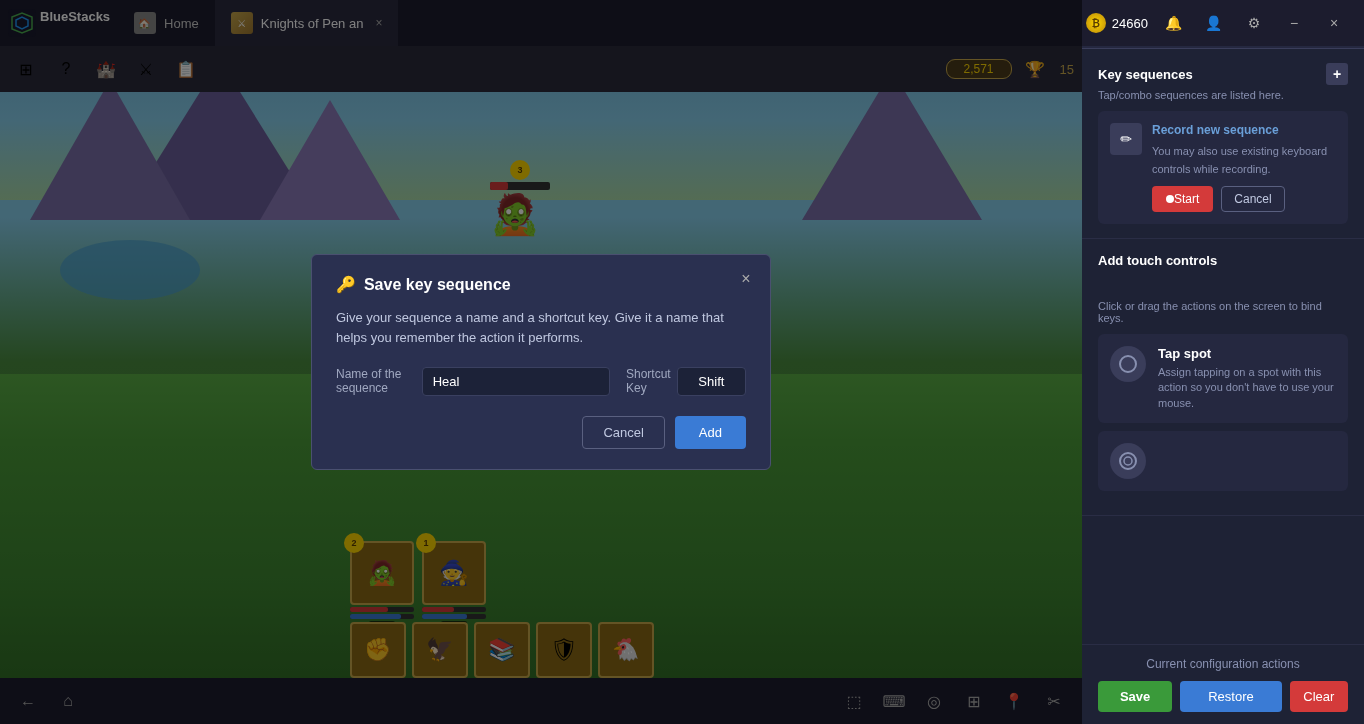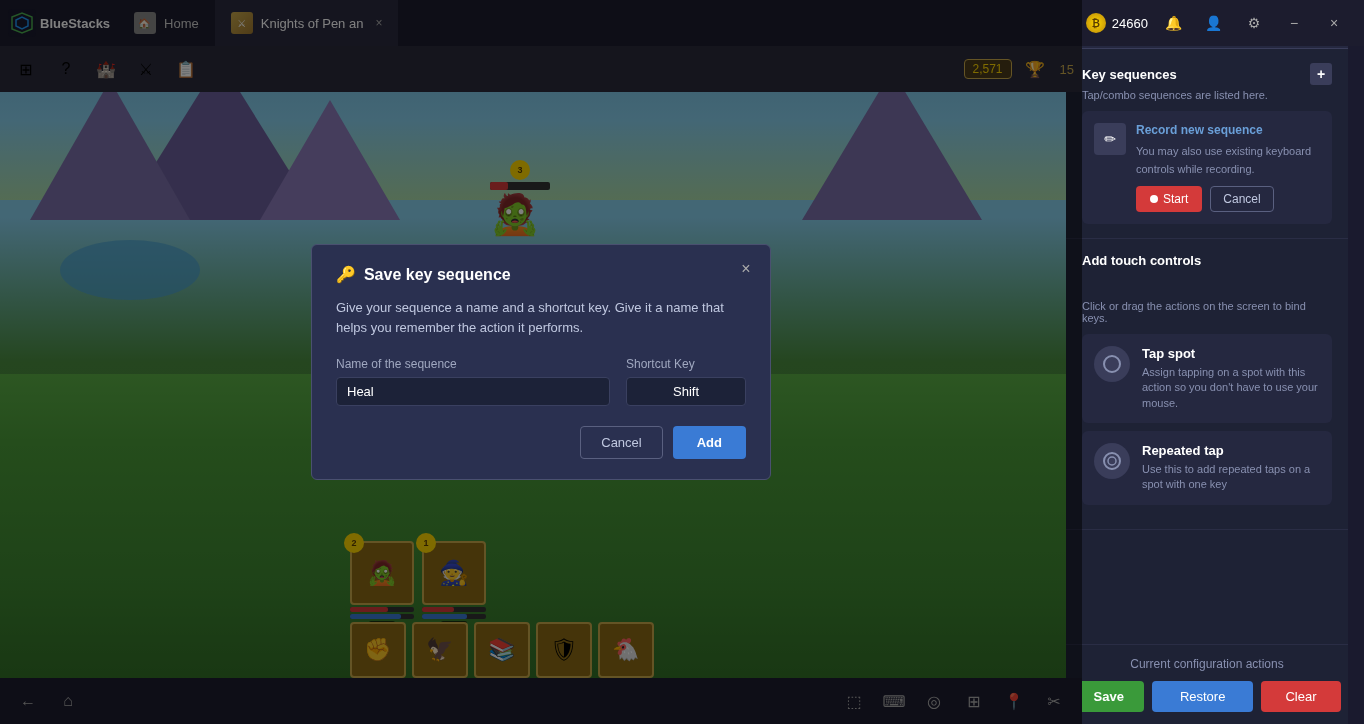--- a/index.html
+++ b/index.html
@@ -207,23 +207,23 @@
       color: #fff;
       font-size: 13px;
       display: flex;
       align-items: center;
       gap: 6px;
     }
     .score-box {
       background: #4a3a1a;
       border: 1px solid #c8a84b;
       color: #ffd700;
-      padding: 2px 8px;
+      padding: 2px 17px;
       font-size: 12px;
-      border-radius: 4px;
+      border-radius: 9px;
     }
 
     
     #dialog-overlay {
       position: absolute;
       top: 0; left: 0;
       width: 1082px;
       height: 724px;
       background: rgba(0,0,0,0.5);
       z-index: 50;
@@ -273,21 +273,21 @@
     }
 
     .dialog-fields {
       display: flex;
       gap: 16px;
       margin-bottom: 20px;
     }
 
     .field-group {
       display: flex;
-      flex-direction: column;
+      flex-direction: row;
       gap: 6px;
     }
 
     .field-group.name { flex: 1; }
     .field-group.shortcut { width: 120px; }
 
     .field-label {
       font-size: 12px;
       color: #a0a8c0;
     }
@@ -320,27 +320,27 @@
     }
 
     .btn-add {
       background: #3a7bd5;
       border: none;
       color: white;
       padding: 8px 24px;
       border-radius: 4px;
       cursor: pointer;
       font-size: 13px;
-      font-weight: bold;
+      font-weight: normal;
     }
 
     
     #right-panel {
       position: absolute;
-      top: 0; right: 16px;
+      top: 0; right: 0;
       width: 282px;
       height: 724px;
       background: #1e2235;
       color: white;
       display: flex;
       flex-direction: column;
       overflow: hidden;
     }
 
     .panel-header {
@@ -439,21 +439,20 @@
     .btn-start {
       background: #d43a3a;
       border: none;
       color: white;
       padding: 5px 14px;
       border-radius: 4px;
       cursor: pointer;
       font-size: 12px;
       display: flex;
       align-items: center;
-      gap: 5px;
     }
 
     .btn-start-dot {
       width: 8px;
       height: 8px;
       background: white;
       border-radius: 50%;
     }
 
     .btn-cancel-small {
@@ -566,21 +565,21 @@
       border-radius: 4px;
       cursor: pointer;
       font-size: 13px;
       flex: 1;
     }
 
     .btn-clear {
       background: #d43a3a;
       border: none;
       color: white;
-      padding: 8px 24px;
+      padding: 8px 12px;
       border-radius: 4px;
       cursor: pointer;
       font-size: 13px;
       flex: 1;
     }
 
     
     #bottom-bar {
       position: absolute;
       bottom: 0;
@@ -835,21 +834,21 @@
     <div class="skill-btn">✊</div>
     <div class="skill-btn">🦅</div>
     <div class="skill-btn">📚</div>
     <div class="skill-btn">🛡</div>
     <div class="skill-btn">🐔</div>
   </div>
 </div>
 
 <div id="titlebar">
 
-  <div style="display:flex;align-items:center;padding:0 8px;gap:4px;">
+  <div style="display:flex;padding:0 8px;gap:4px;">
     <svg width="28" height="28" viewBox="0 0 28 28">
       <rect width="28" height="28" rx="4" fill="#1a1a2e"></rect>
       <polygon points="4,8 14,4 24,8 24,20 14,24 4,20" fill="none" stroke="#4CAF50" stroke-width="1.5"></polygon>
       <polygon points="8,11 14,8 20,11 20,17 14,20 8,17" fill="none" stroke="#2196F3" stroke-width="1.5"></polygon>
     </svg>
     <span style="color:white;font-size:13px;font-weight:bold;">BlueStacks</span>
   </div>
 
   <div class="tab">
     <div class="tab-icon">🏠</div>
@@ -982,24 +981,20 @@
         </div>
       </div>
 
       <div class="control-card" style="cursor:grab;">
         <div class="control-icon">
           <svg width="20" height="20" viewBox="0 0 20 20">
             <circle cx="10" cy="10" r="8" fill="none" stroke="#8890b0" stroke-width="2"></circle>
             <circle cx="10" cy="10" r="4" fill="none" stroke="#8890b0" stroke-width="1.5"></circle>
           </svg>
         </div>
-        <div class="control-info">
-          <div class="control-name">Repeated tap</div>
-          <div class="control-desc">Use this to add repeated taps on a spot with one key</div>
-        </div>
       </div>
 
     </div>
 
   </div>
 
   <div class="config-section">
     <div class="config-title">Current configuration actions</div>
     <div class="config-actions">
       <button class="btn-save">Save</button>

